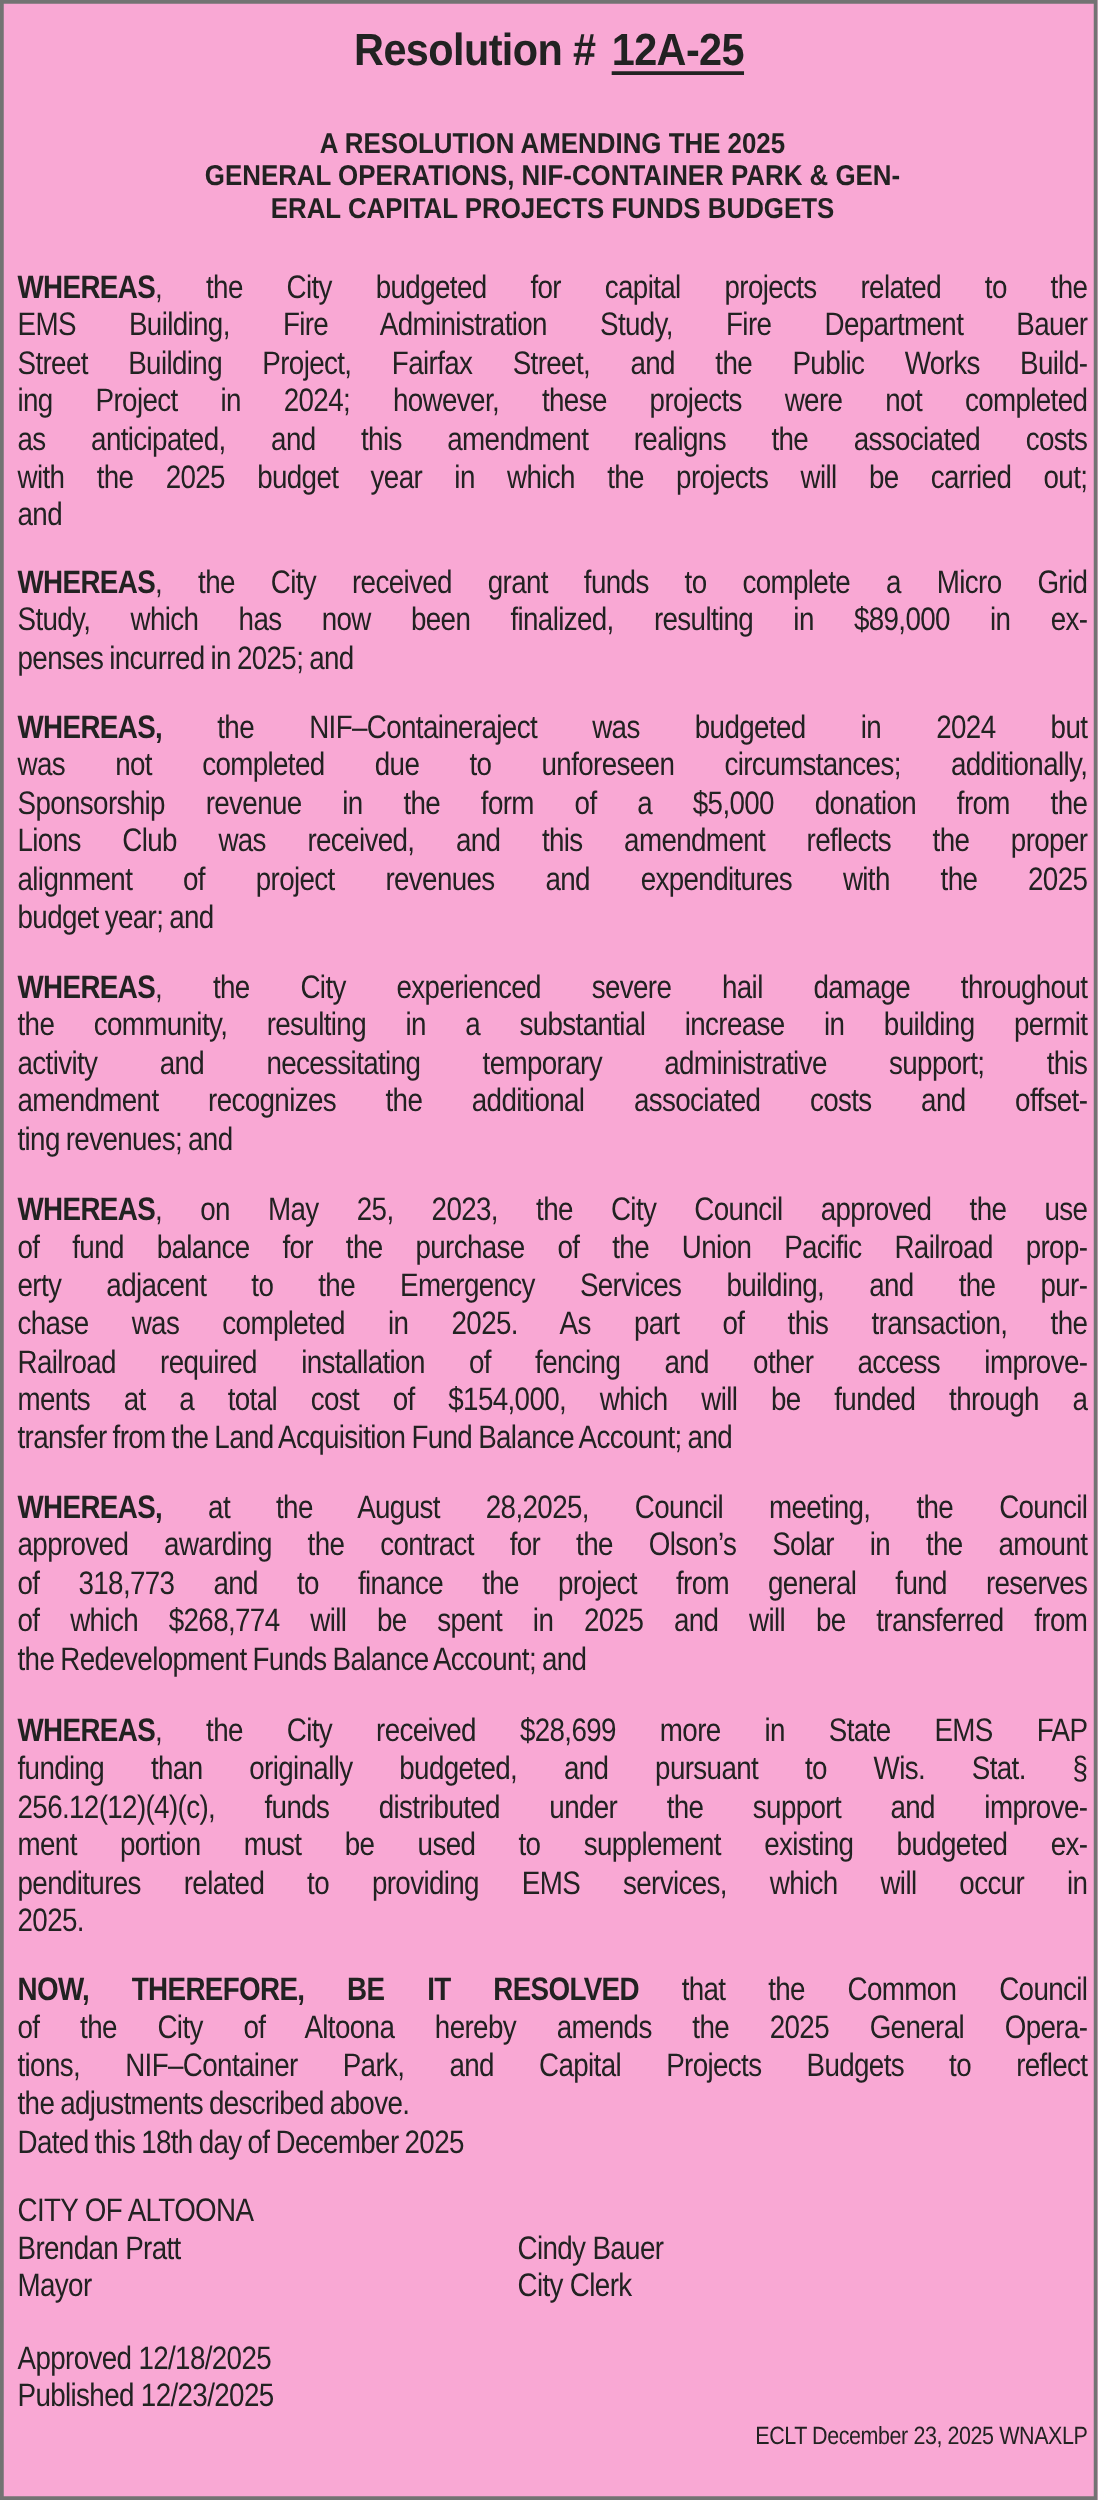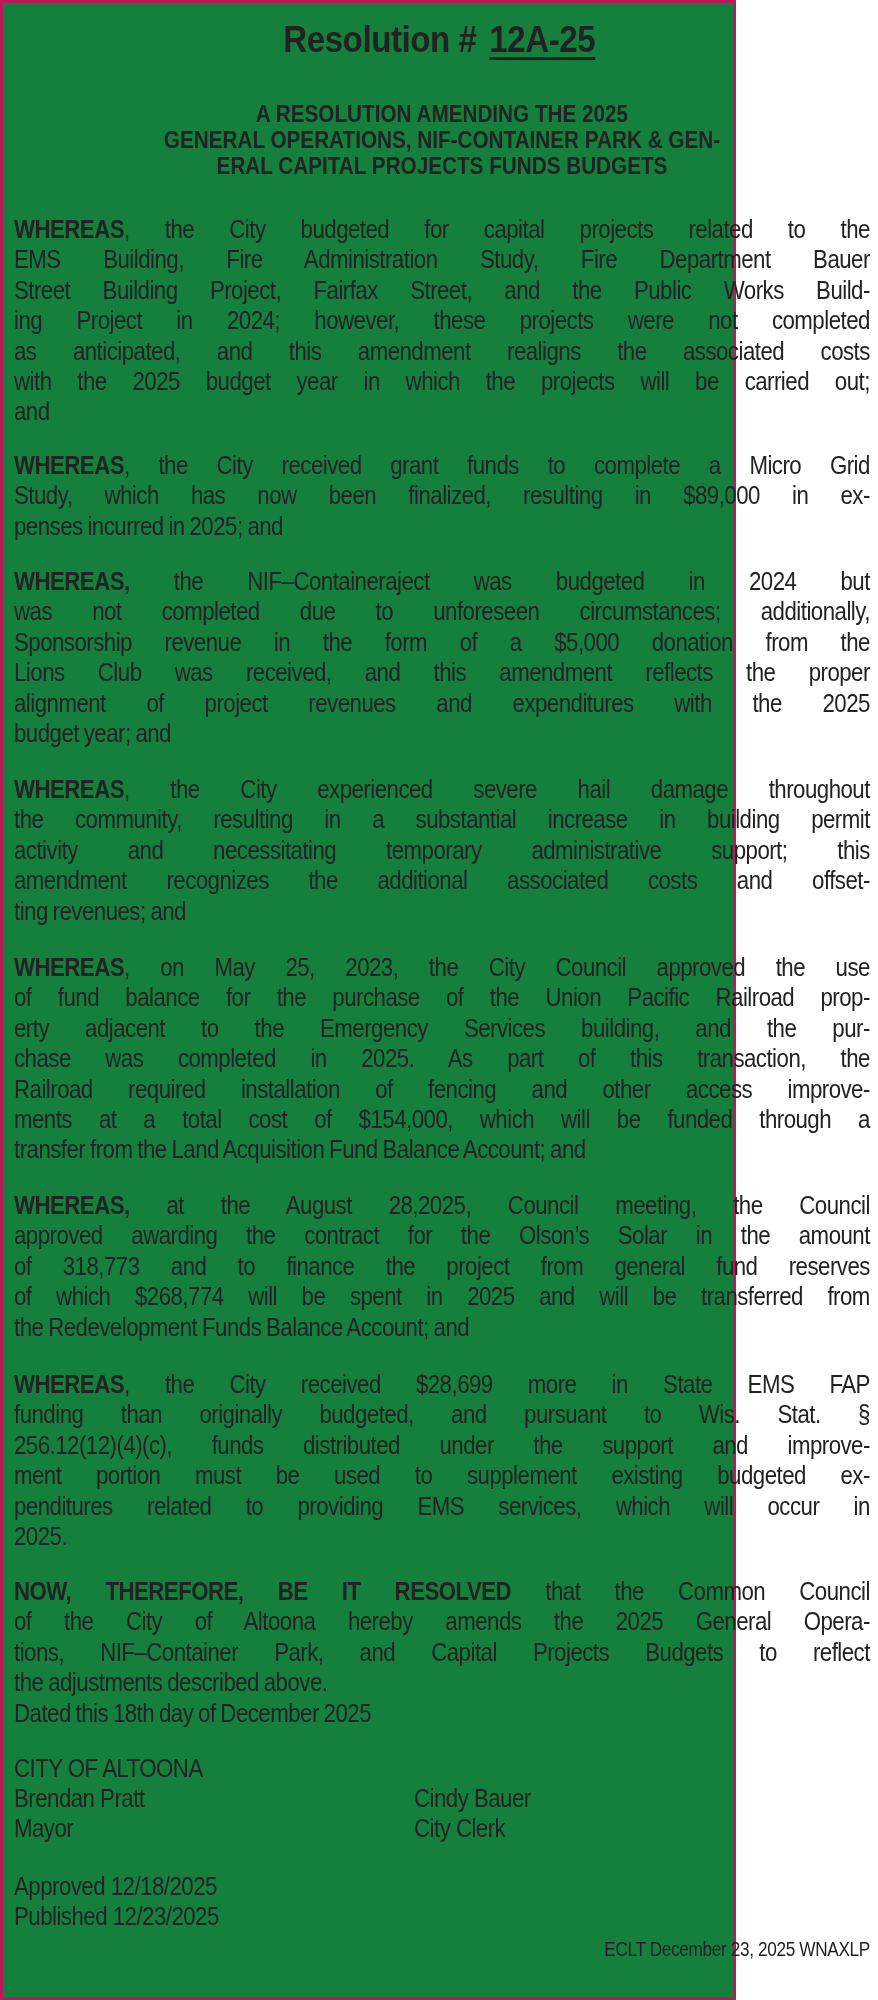--- a/index.html
+++ b/index.html
@@ -1,22 +1,22 @@
 <!DOCTYPE html>
 <html><head>
   <meta charset="utf-8">
   <style>
     html, body { margin: 0; padding: 0; background: #ffffff; }
     body { width: 878px; height: 2000px; overflow: hidden; }
     .frame {
       position: absolute; left: 0; top: 0;
-      width: 736px; height: 2000px;
+      width: 878px; height: 2000px;
       box-sizing: border-box;
-      border: 3px solid #be185d;
-      background: #15803d;
+      border: 3px solid #737373;
+      background: #f9a8d4;
     }
     .inner {
       position: absolute; left: 11px; top: 0; width: 856px;
       font-family: "Liberation Sans", sans-serif;
       color: #222222;
     }
     .title {
       position: absolute; left: 0; top: 16px; width: 856px;
       text-align: center;
       font-family: "Liberation Sans", sans-serif;

